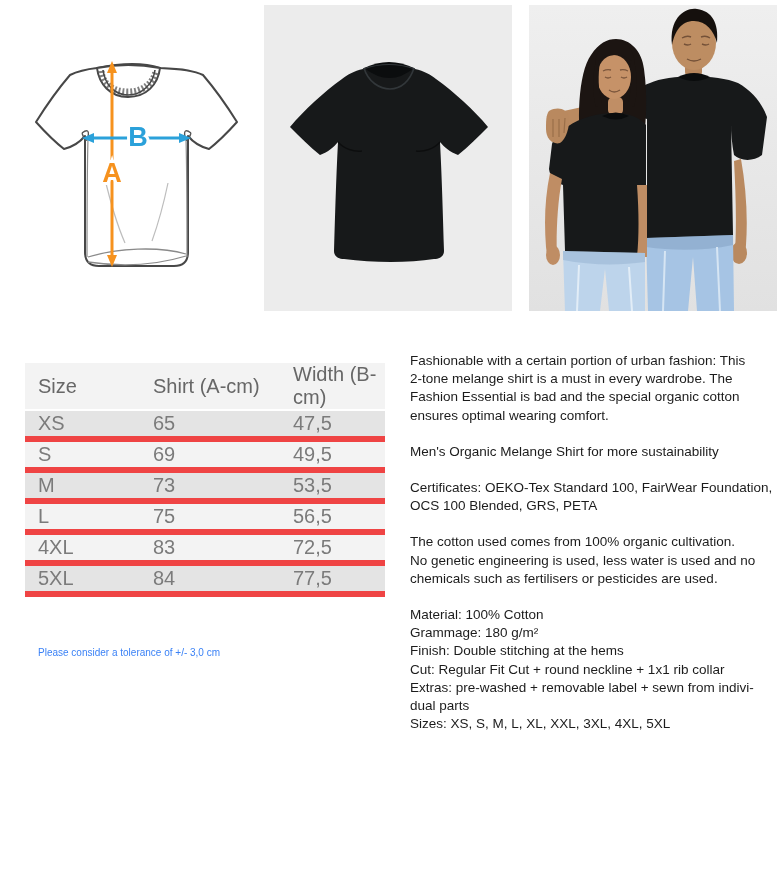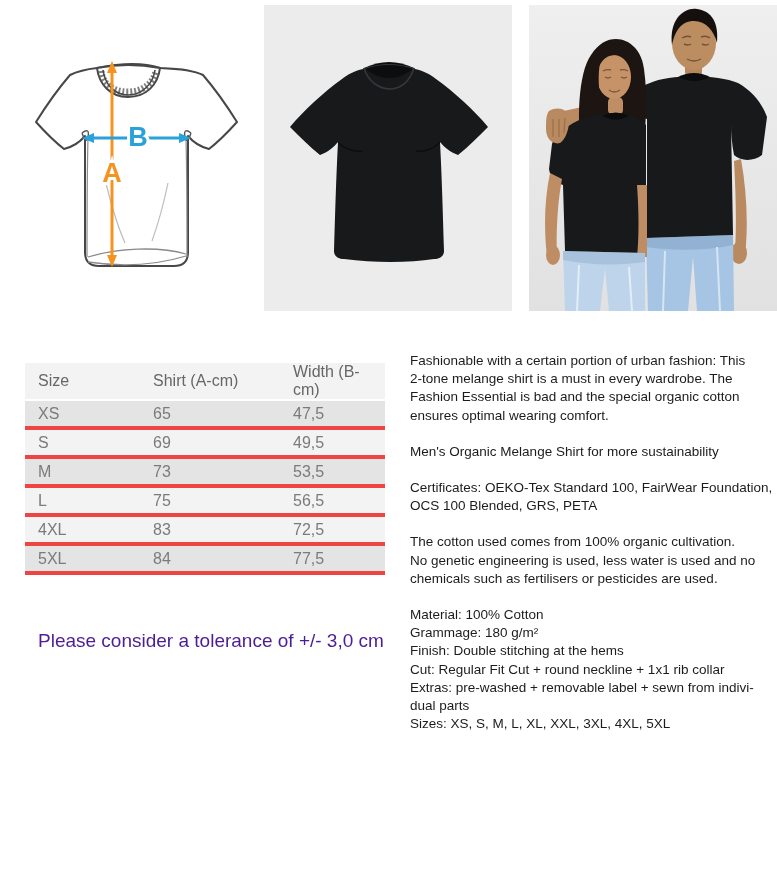--- a/index.html
+++ b/index.html
@@ -5,27 +5,27 @@
   html,body{margin:0;padding:0;background:#fff;}
   .page{position:relative;width:777px;height:873px;background:#fff;overflow:hidden;
         font-family:"Liberation Sans",sans-serif;}
   .panel{position:absolute;top:5px;height:306px;}
   .panel svg{display:block;}
   #diagram-panel{left:8px;width:244px;background:#ffffff;}
   #flat-panel{left:264px;width:248px;background:#ececec;}
   #models-panel{left:529px;width:248px;}
   
   table.size-table{position:absolute;left:25px;top:363px;width:360px;
-      border-collapse:collapse;table-layout:fixed;font-size:16px;}
+      border-collapse:collapse;table-layout:fixed;font-size:20px;}
   table.size-table th{font-weight:400;text-align:left;color:#676767;
       background:var(--row-light);height:25px;padding:0 0 0 13px;border-bottom:2px solid #fff;}
-  table.size-table td{color:#7b7b7b;height:25px;padding:0 0 0 13px;border-bottom:4px solid #ef4444;}
+  table.size-table td{color:#7b7b7b;height:25px;padding:0 0 0 13px;border-bottom:6px solid #ef4444;}
   tr.shade td{background:var(--row-shade);}
   tr.light td{background:var(--row-light);}
-  .tolerance{position:absolute;left:38px;top:630px;font-size:19px;color:#4c1d95;}
+  .tolerance{position:absolute;left:38px;top:647px;font-size:10px;color:#3b82f6;}
   .desc{position:absolute;left:410px;top:352px;width:372px;
         font-size:13.5px;line-height:18.2px;color:#1c1c1c;}
   .desc p{margin:0 0 18px 0;white-space:pre-line;}
   .measure-label{font-weight:bold;font-size:27px;paint-order:stroke;stroke:#ffffff;stroke-width:6px;}
 </style>
 </head>
 <body>
 
 <div class="page">
 

